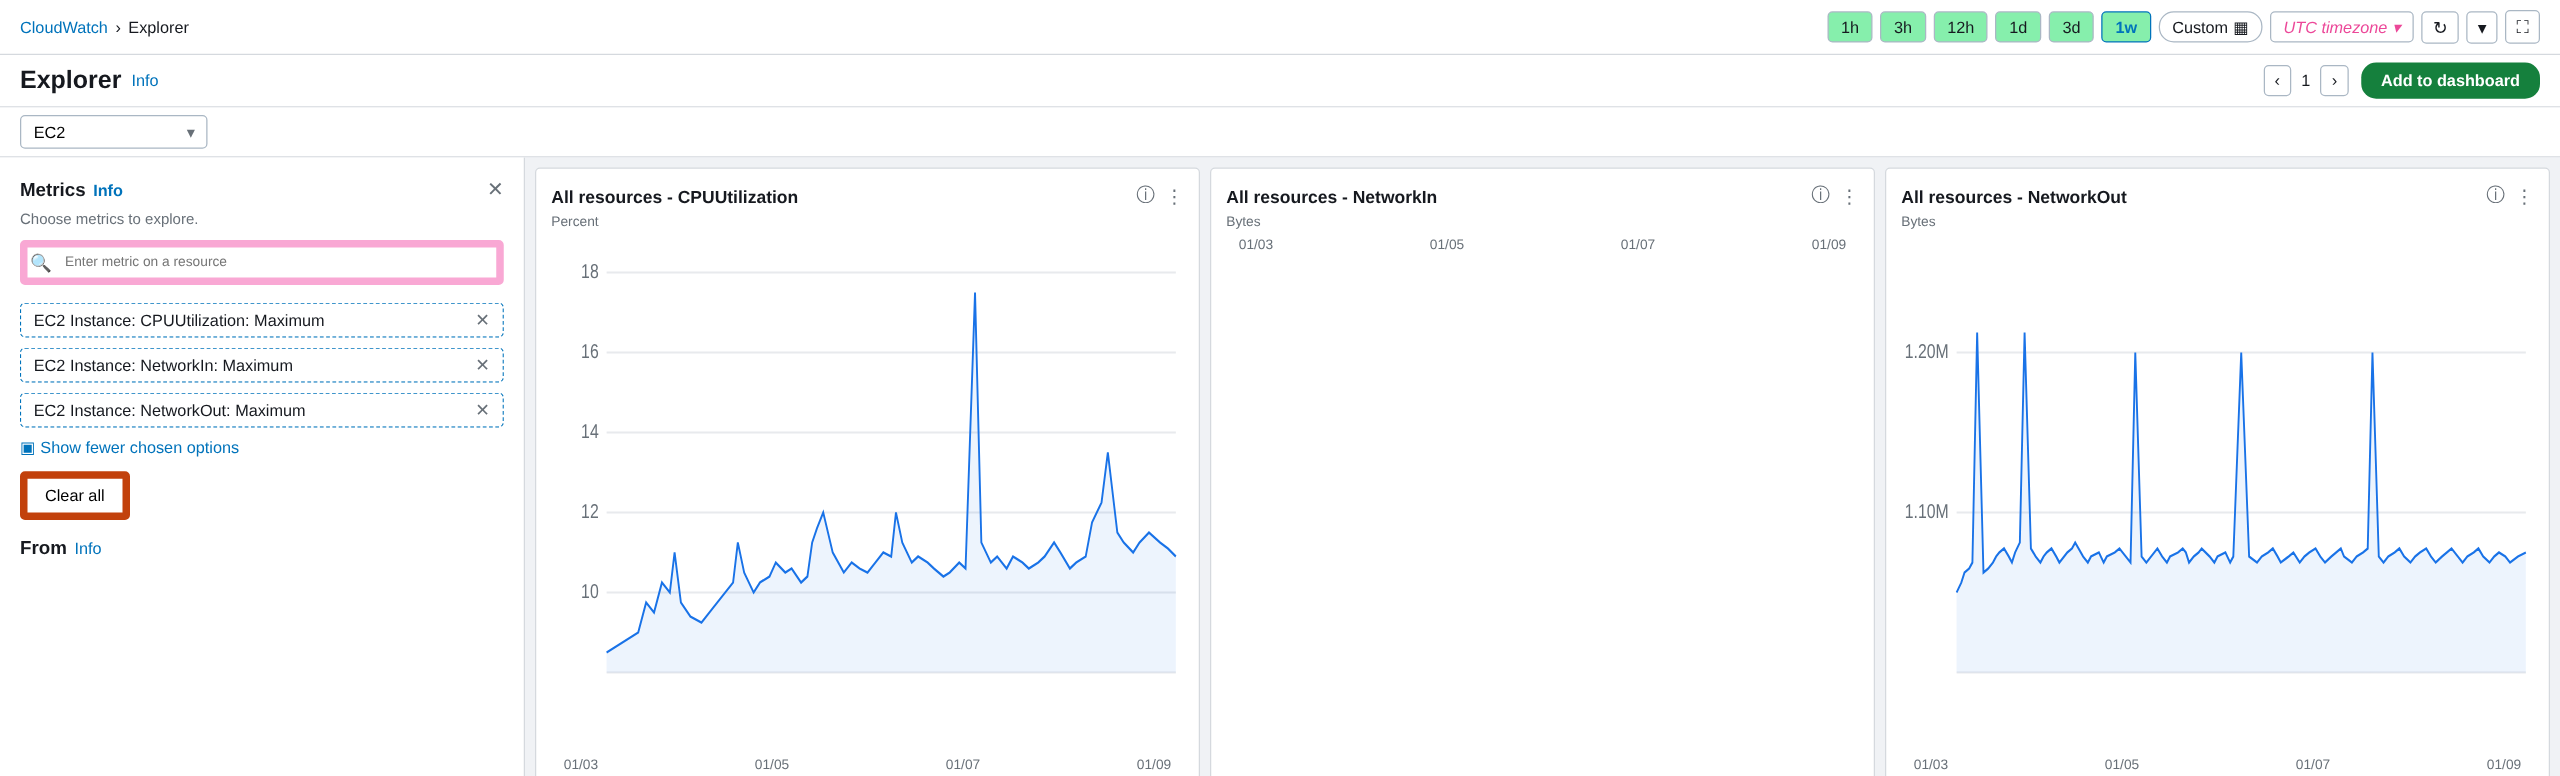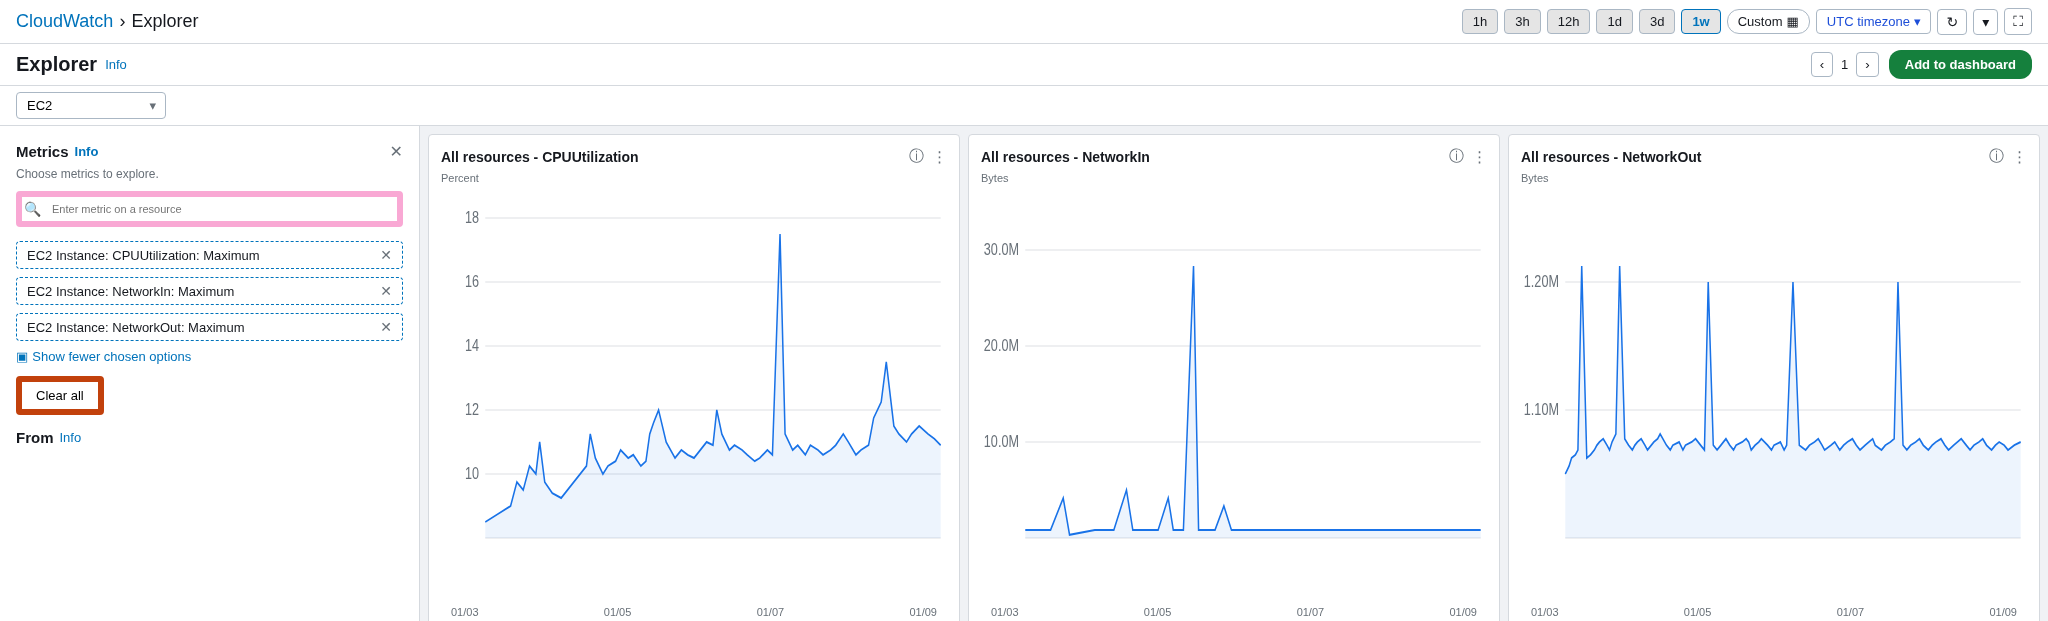--- a/index.html
+++ b/index.html
@@ -8,26 +8,26 @@
     
     .top-bar {
       background: #fff;
       border-bottom: 1px solid #d5d9de;
       padding: 0 16px;
       display: flex;
       align-items: center;
       justify-content: space-between;
       height: 44px;
     }
-    .breadcrumb { display: flex; align-items: flex-start; gap: 6px; font-size: 18px; }
+    .breadcrumb { display: flex; align-items: flex-start; gap: 6px; font-size: 13px; }
     .breadcrumb a { color: #0073bb; text-decoration: none; }
 
     .top-controls { display: flex; align-items: center; gap: 6px; }
     .time-btn {
-      background: #e5e5e5;
+      background: #86efac;
       border: 1px solid #aab7c4;
       border-radius: 4px;
       padding: 4px 10px;
       cursor: pointer;
       font-size: 13px;
       color: #16191f;
     }
     .time-btn.active { color: #0073bb; font-weight: 600; border-color: #0073bb; }
     .custom-btn {
       background: #fff;
@@ -41,24 +41,25 @@
       align-items: center;
       gap: 4px;
     }
     .timezone-btn {
       background: #fff;
       border: 1px solid #aab7c4;
       border-radius: 4px;
       padding: 4px 10px;
       cursor: pointer;
       font-size: 13px;
-      color: #1d4ed8;
+      color: #ec4899;
       display: flex;
       align-items: center;
       gap: 4px;
+      font-style: italic;
     }
     .icon-btn {
       background: #fff;
       border: 1px solid #aab7c4;
       border-radius: 4px;
       padding: 4px 8px;
       cursor: pointer;
       font-size: 14px;
       color: #16191f;
       display: flex;
@@ -382,34 +383,20 @@
 
     <div class="chart-card">
       <div class="chart-header">
         <span class="chart-title">All resources - NetworkIn</span>
         <div class="chart-header-icons">
           <button class="chart-icon-btn">ⓘ</button>
           <button class="chart-icon-btn">⋮</button>
         </div>
       </div>
       <div class="chart-y-label">Bytes</div>
-      <div class="chart-container">
-        <svg class="chart" viewBox="0 0 400 260" preserveAspectRatio="none">
-          <line x1="35" y1="40" x2="395" y2="40" stroke="#e8eaed" stroke-width="1"></line>
-          <line x1="35" y1="100" x2="395" y2="100" stroke="#e8eaed" stroke-width="1"></line>
-          <line x1="35" y1="160" x2="395" y2="160" stroke="#e8eaed" stroke-width="1"></line>
-          <line x1="35" y1="220" x2="395" y2="220" stroke="#e8eaed" stroke-width="1"></line>
-          <text x="30" y="43" text-anchor="end" font-size="10" fill="#687078">30.0M</text>
-          <text x="30" y="103" text-anchor="end" font-size="10" fill="#687078">20.0M</text>
-          <text x="30" y="163" text-anchor="end" font-size="10" fill="#687078">10.0M</text>
-
-          <polyline fill="none" stroke="#1a73e8" stroke-width="1.2" points="35,215 55,215 65,195 70,218 90,215 105,215 115,190 120,215 140,215 148,195 152,215 160,215 168,50 172,215 185,215 192,200 198,215 220,215 228,215 245,215 260,215 278,215 290,215 305,215 320,215 338,215 352,215 368,215 385,215 395,215"></polyline>
-          <polygon fill="rgba(26,115,232,0.08)" points="35,215 55,215 65,195 70,218 90,215 105,215 115,190 120,215 140,215 148,195 152,215 160,215 168,50 172,215 185,215 192,200 198,215 220,215 228,215 245,215 260,215 278,215 290,215 305,215 320,215 338,215 352,215 368,215 385,215 395,215 395,220 35,220"></polygon>
-        </svg>
-      </div>
       <div class="chart-x-labels">
         <span>01/03</span>
         <span>01/05</span>
         <span>01/07</span>
         <span>01/09</span>
       </div>
     </div>
 
     <div class="chart-card">
       <div class="chart-header">

